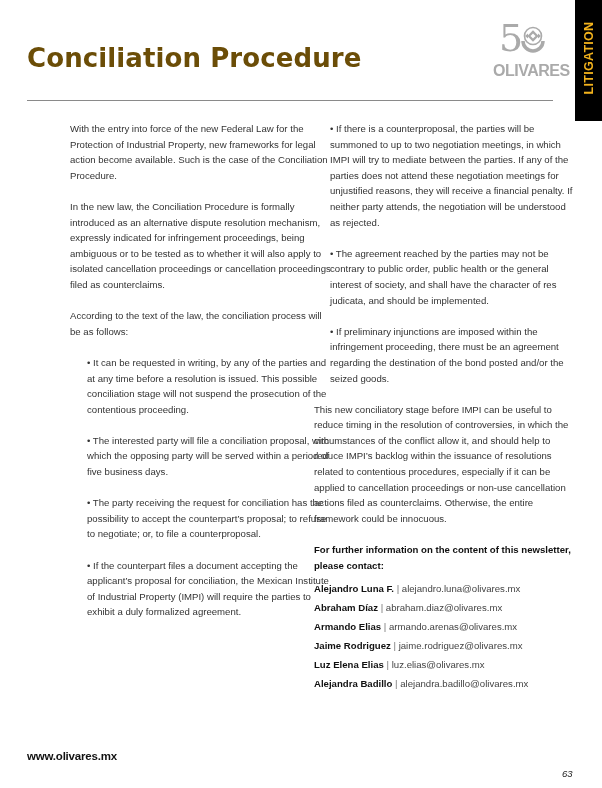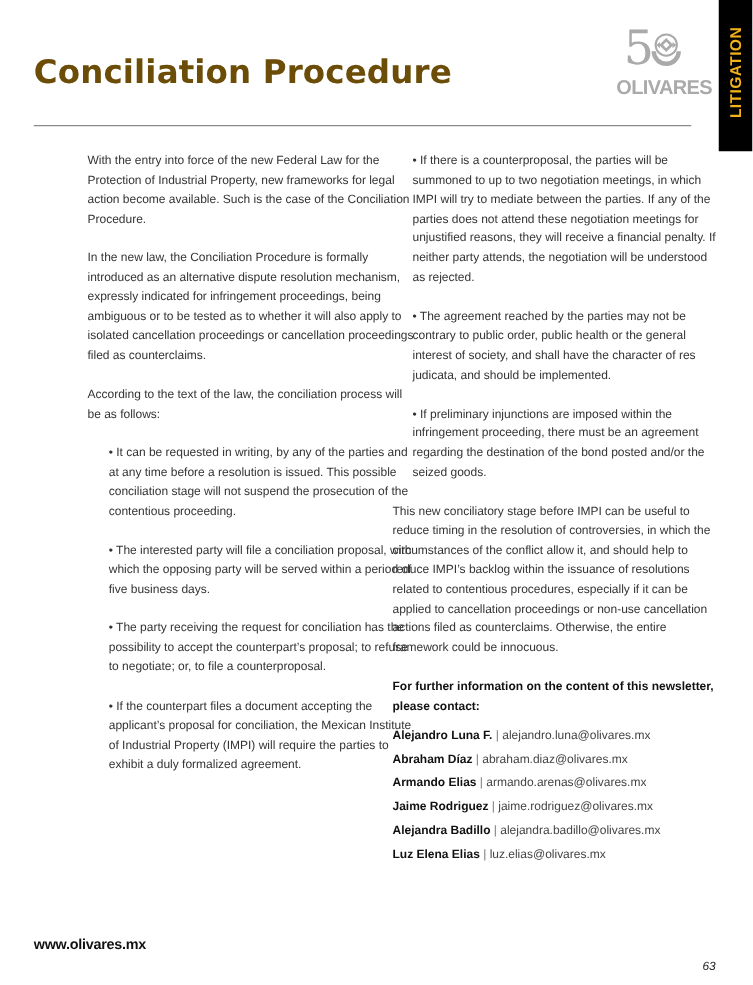--- a/index.html
+++ b/index.html
@@ -123,25 +123,25 @@
     <span class="contact-name">Armando Elias</span>
     <span class="contact-sep">|</span>
     <a class="contact-email">armando.arenas@olivares.mx</a>
   </div>
   <div class="contact-row">
     <span class="contact-name">Jaime Rodriguez</span>
     <span class="contact-sep">|</span>
     <a class="contact-email">jaime.rodriguez@olivares.mx</a>
   </div>
   <div class="contact-row">
+    <span class="contact-name">Luz Elena Elias</span>
+    <span class="contact-sep">|</span>
+    <a class="contact-email">luz.elias@olivares.mx</a>
+  </div>
+  <div class="contact-row">
     <span class="contact-name">Alejandra Badillo</span>
     <span class="contact-sep">|</span>
     <a class="contact-email">alejandra.badillo@olivares.mx</a>
-  </div>
-  <div class="contact-row">
-    <span class="contact-name">Luz Elena Elias</span>
-    <span class="contact-sep">|</span>
-    <a class="contact-email">luz.elias@olivares.mx</a>
   </div>
 </div>
 
 <a class="footer-url">www.olivares.mx</a>
 <span class="page-number">63</span>
 
 </body></html>

